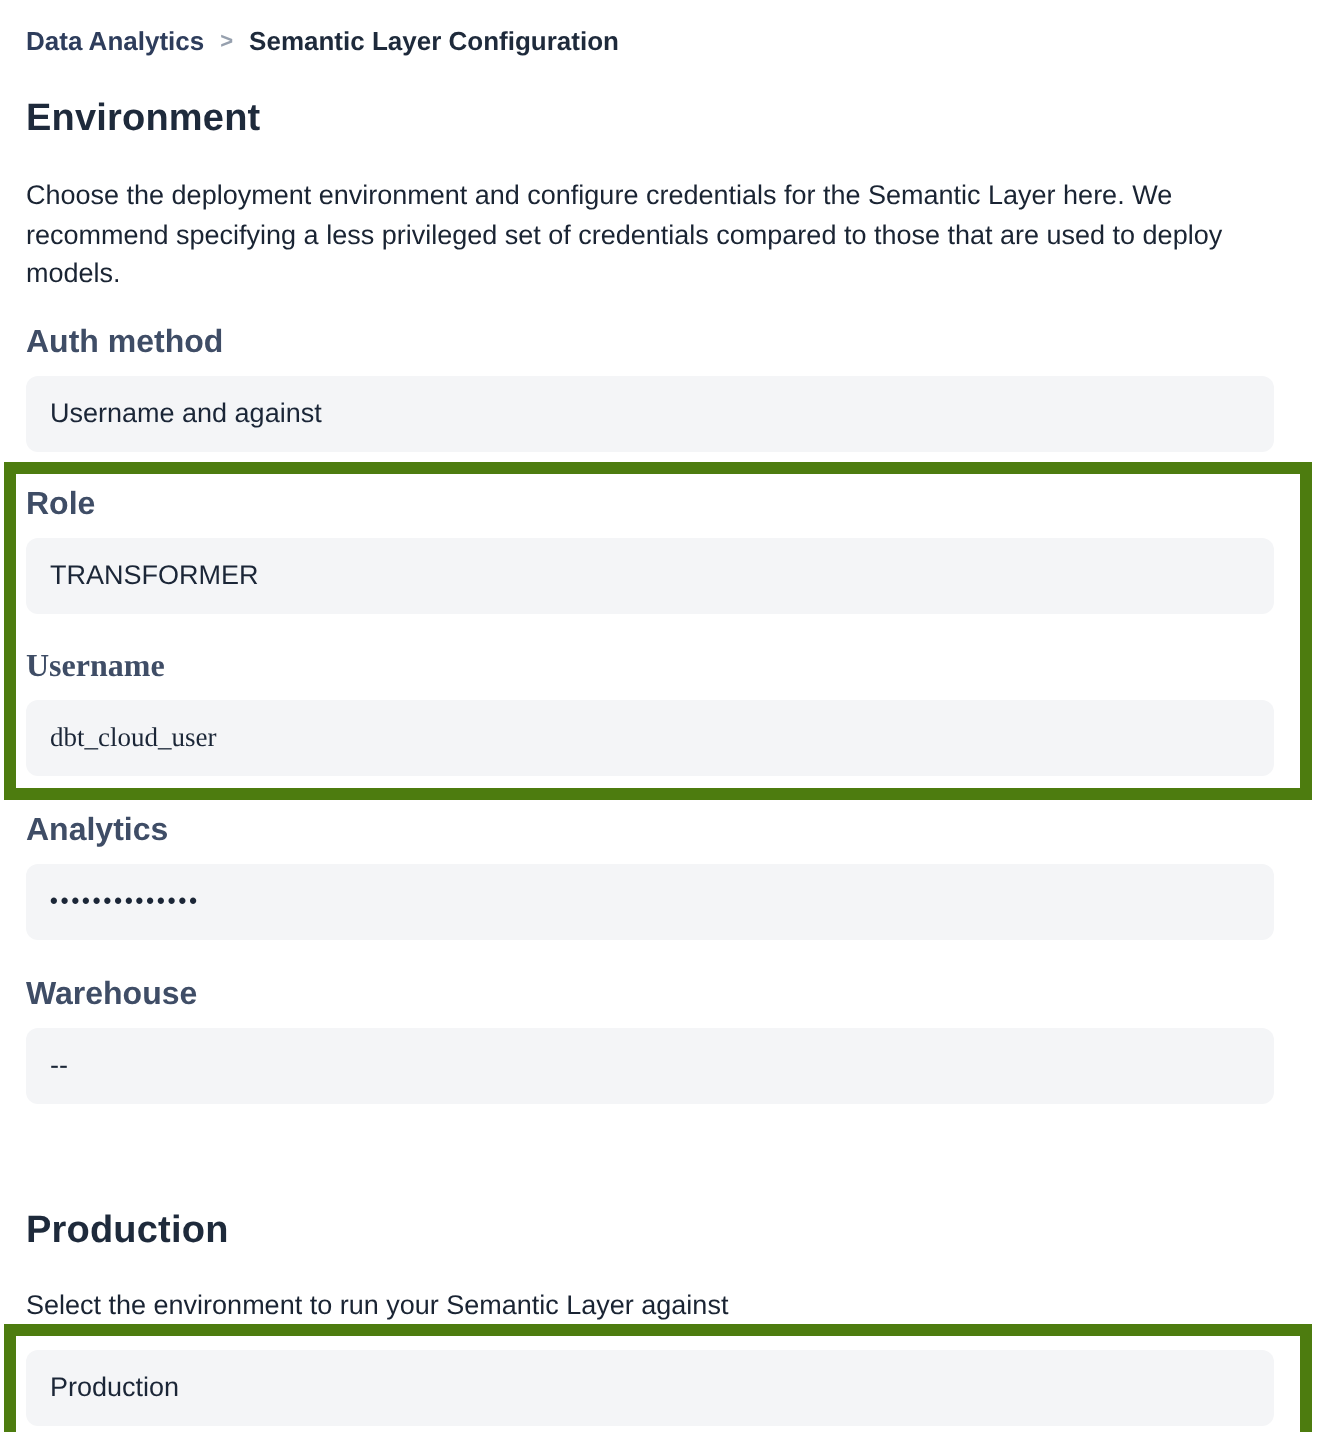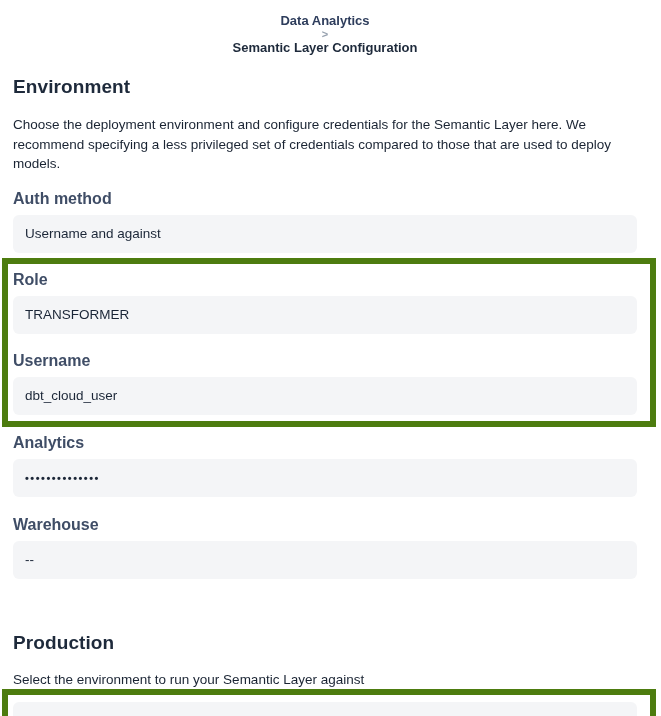--- a/index.html
+++ b/index.html
@@ -10,21 +10,20 @@
     color: #1a2433;
     padding: 13px 24px 0 13px;
     overflow: hidden;
   }
   
   .breadcrumb {
     display: flex;
     align-items: center;
     font-size: 13px;
     font-weight: 700;
-    flex-direction: column;
   }
   .crumb-first { color: #2e3d5c; }
   .crumb-current { color: #1e2a3b; }
   .crumb-sep {
     color: #96a0ae;
     font-size: 11px;
     margin: 0 8px;
     font-weight: 700;
   }
   
@@ -78,21 +77,21 @@
   }
   
   .highlight-box {
     border: 6px solid #4d7c0f;
     margin-left: -11px;
     margin-right: -19px;
     padding: 7px 13px 6px 5px;
   }
   .box-credentials { margin-top: 5px; }
   .box-environment { margin-top: 2px; }
-  .field-username { margin-top: 18px; }
+  .field-username { margin-top: 18px; font-family: Liberation Serif, serif; }
 </style>
 </head>
 <body>
 
 <nav class="breadcrumb">
   <span class="crumb-first">Data Analytics</span>
   <span class="crumb-sep">&gt;</span>
   <span class="crumb-current">Semantic Layer Configuration</span>
 </nav>
 

